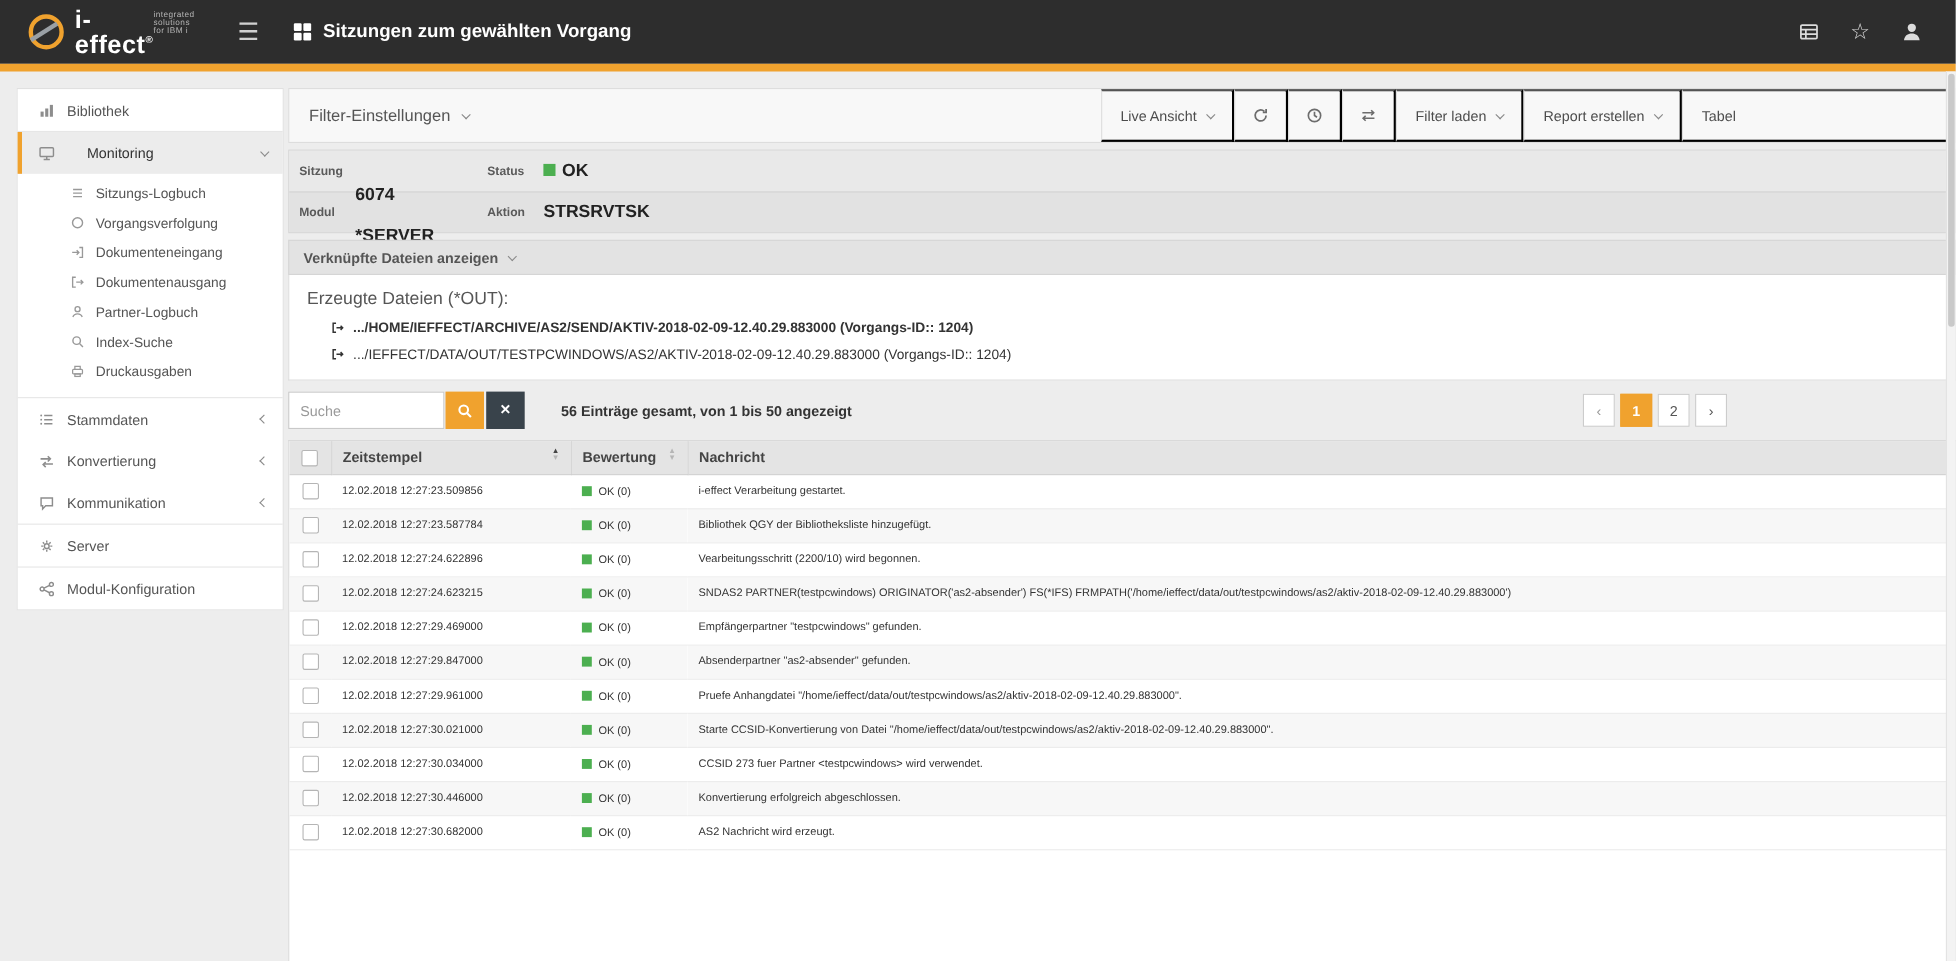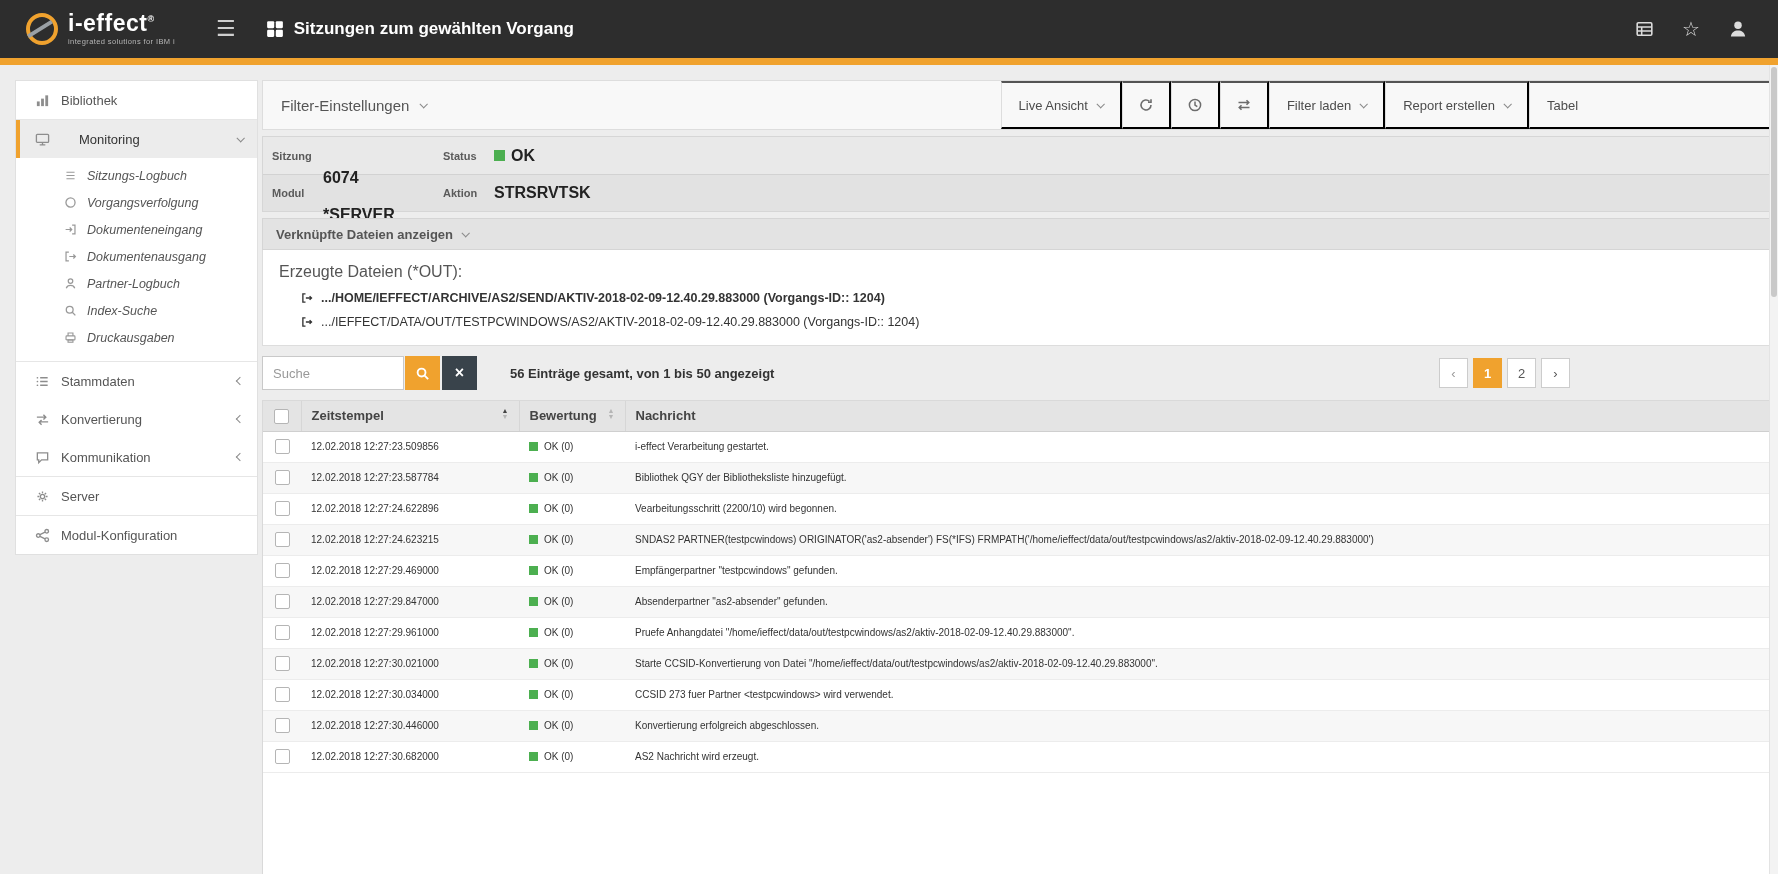--- a/index.html
+++ b/index.html
@@ -5,21 +5,21 @@
   * { margin:0; padding:0; box-sizing:border-box; }
   html,body { width:1778px; height:874px; overflow:hidden; }
   body { font-family:"Liberation Sans", sans-serif; background:#ededed; color:#333; position:relative; }
 
   
   .topbar { height:58px; background:#2d2d2d; display:flex; align-items:center; color:#fff; }
   .orange-strip { height:7px; background:#f0a22e; }
   .logo { display:flex; align-items:center; gap:10px; padding:0 20px 0 26px; width:200px; cursor:pointer; }
   .logo-ring { width:32px; height:32px; border-radius:50%; border:4px solid #f0a22e; position:relative; flex:0 0 auto; }
   .logo-slash { position:absolute; left:-4px; top:10px; width:28px; height:4px; background:#9aa0a5; transform:rotate(-32deg); }
-  .logo-textwrap { display:flex; flex-direction:column; line-height:1; }
+  .logo-textwrap { display:flex; flex-direction:row; line-height:1; }
   .logo-title { font-size:23px; font-weight:700; letter-spacing:.5px; }
   .logo-reg { font-size:9px; vertical-align:super; }
   .logo-tagline { font-size:7.5px; color:#b5b5b5; letter-spacing:.4px; margin-top:3px; }
   .hamburger { background:none; border:none; color:#cfcfcf; font-size:22px; padding:0 16px; cursor:pointer; }
   .pagetitle-wrap { display:flex; align-items:center; gap:10px; margin-left:14px; }
   .grid-ico { color:#fff; display:inline-flex; }
   .page-title { font-size:17px; font-weight:700; color:#fff; }
   .topbar-right { margin-left:auto; display:flex; align-items:center; gap:28px; padding-right:30px; color:#dcdcdc; }
   .topbar-right .tico { display:inline-flex; cursor:pointer; }
   .star-glyph { font-size:20px; line-height:1; cursor:pointer; }
@@ -29,21 +29,21 @@
 
   
   .sidebar { width:243px; background:#fff; border:1px solid #e0e0e0; flex:0 0 auto; }
   .side-item { display:flex; align-items:center; gap:10px; height:38px; padding:0 14px 0 17px;
                font-size:13px; color:#555; cursor:pointer; }
   .side-item .sicon { color:#8d8d8d; display:inline-flex; width:18px; justify-content:center; }
   .side-item.active { background:#ececec; border-left:4px solid #f0a22e; padding-left:13px; color:#333;gap:28px; }
   .sdiv { border-top:1px solid #e6e6e6; }
   .submenu { padding:4px 0 10px 0; }
   .sub-item { display:flex; align-items:center; gap:9px; height:27px; padding-left:47px;
-              font-size:12.5px; color:#555; cursor:pointer;font-style:italic; }
+              font-size:12.5px; color:#555; cursor:pointer; }
   .sub-item .sicon { color:#999; display:inline-flex; width:15px; justify-content:center; }
   .chev { display:inline-block; width:6px; height:6px; border-right:1.6px solid #8a8a8a; border-bottom:1.6px solid #8a8a8a; flex:0 0 auto; }
   .chev.down { transform:rotate(45deg) translateY(-1px); }
   .chev.left { transform:rotate(135deg); }
   .side-item .chev { margin-left:auto; }
 
   
   .content { flex:1; min-width:0; margin-left:4px; display:flex; flex-direction:column; align-self:stretch; }
 
   .toolbar { height:50px; background:#f8f8f8; border:1px solid #ddd; display:flex; align-items:center; overflow:hidden; flex:0 0 auto; }

